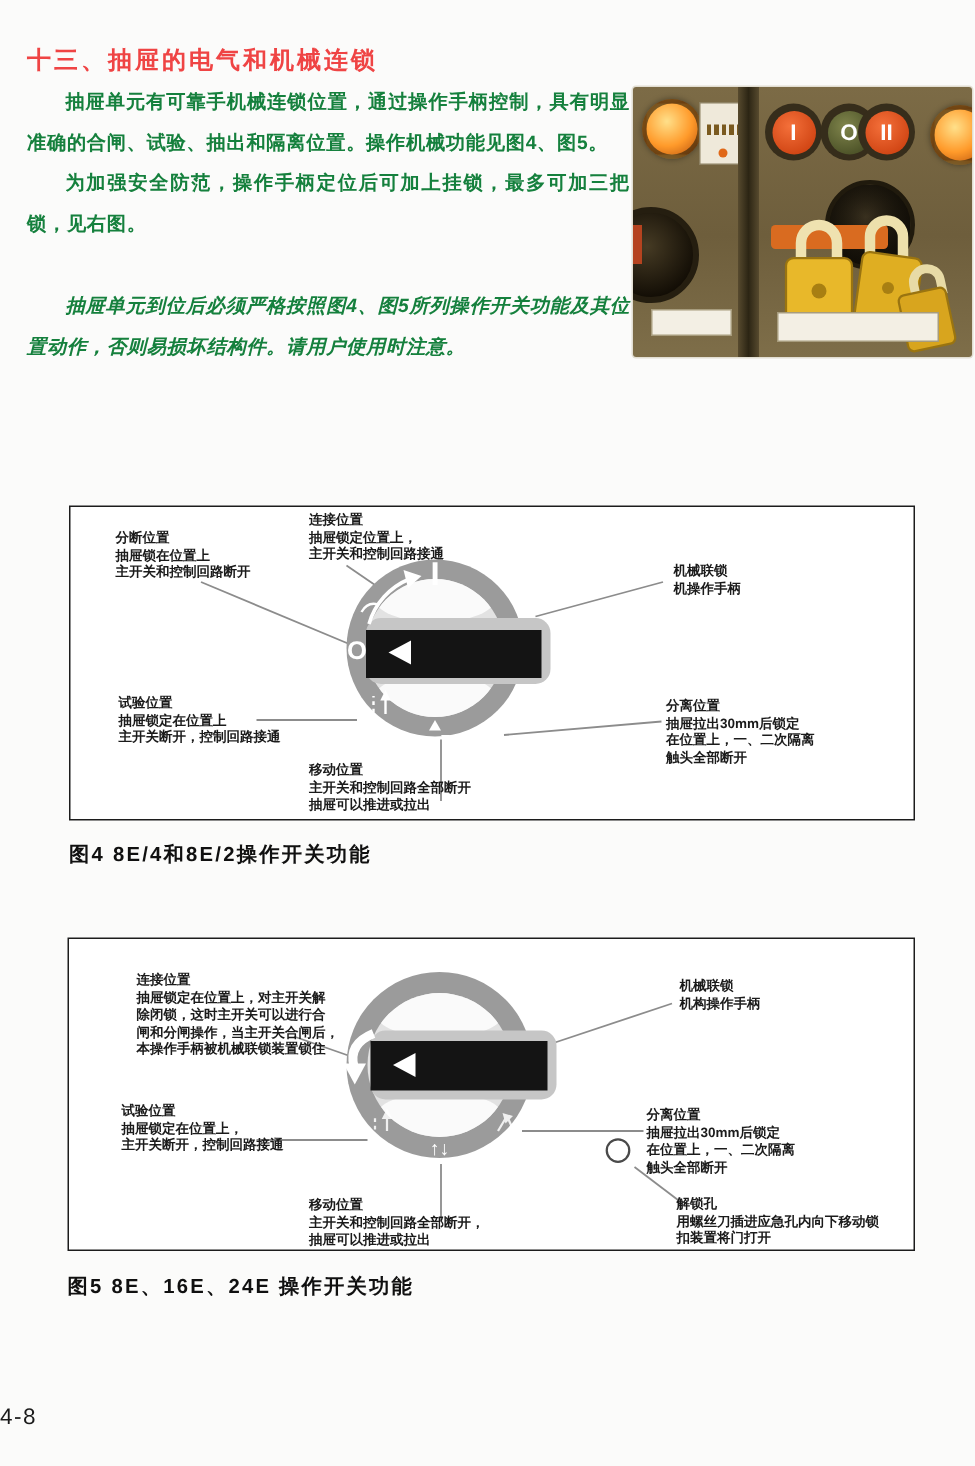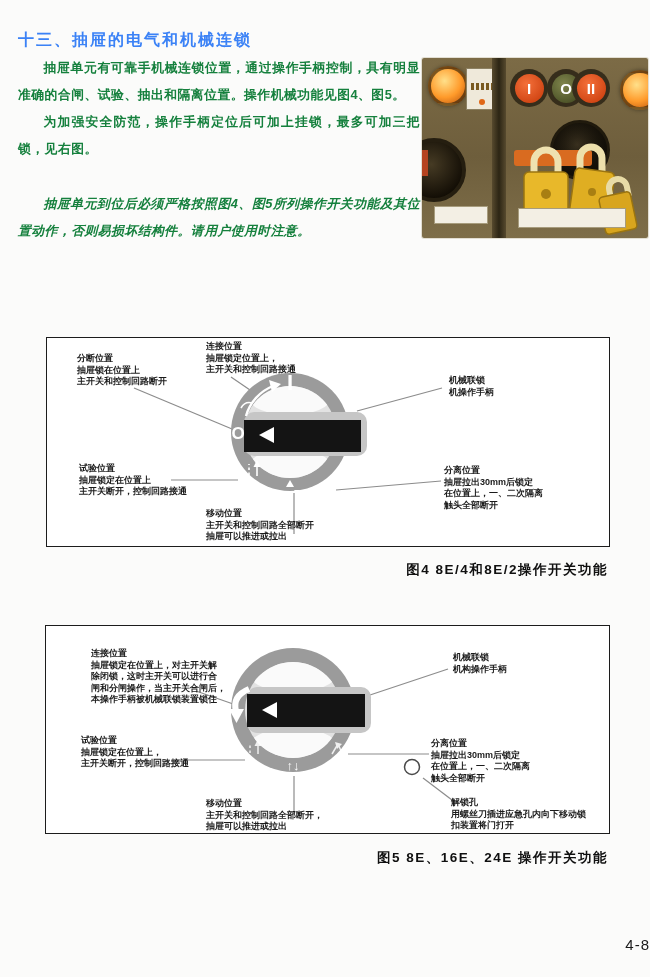--- a/index.html
+++ b/index.html
@@ -5,21 +5,21 @@
   html,body{margin:0;padding:0;}
   body{
     width:650px;height:977px;background:#fbfbfa;
     font-family:"Liberation Sans","DejaVu Sans",sans-serif;
     color:#161616;overflow:hidden;
   }
   .page{position:relative;width:650px;height:977px;}
 
   .h-sec{
     position:absolute;left:18px;font-size:16px;font-weight:bold;
-    letter-spacing:2px;color:#3b82f6;white-space:nowrap;
+    letter-spacing:2px;color:#ef4444;white-space:nowrap;
   }
   .body-col{
     position:absolute;left:18px;top:54px;width:402px;
     font-size:12.8px;font-weight:600;line-height:27px;
     text-align:justify;color:#15803d;letter-spacing:.5px;
   }
   .body-col p{margin:0;text-indent:2em;}
   .body-col p.gap{margin-top:28px;font-style:italic;}
 
   
@@ -57,24 +57,24 @@
 
   
   .figbox{position:absolute;background:#fff;border:1.5px solid #1c1c1c;}
   .fig4{left:46px;top:337px;width:562px;height:208px;}
   .fig5{left:45px;top:625px;width:563px;height:207px;}
   .figbox svg{position:absolute;left:0;top:0;}
   .flabel{position:absolute;font-size:9px;font-weight:bold;line-height:11.5px;
     color:#1b1b1b;white-space:nowrap;}
   .flabel span{display:block;}
   .caption{position:absolute;font-size:13.5px;font-weight:bold;letter-spacing:1.5px;
-    text-align:right;color:#101010;}
+    text-align:left;color:#101010;}
   .cap4{left:46px;top:561px;width:562px;}
   .cap5{left:45px;top:849px;width:563px;}
-  .pageno{position:absolute;left:0;top:936px;width:650px;text-align:right;
+  .pageno{position:absolute;left:0;top:936px;width:650px;text-align:left;
     font-size:15px;color:#1a1a1a;letter-spacing:1px;}
 </style>
 </head>
 <body>
 
 <div class="page">
 
   <div class="h-sec" style="top:30px">十三、抽屉的电气和机械连锁</div>
   <div class="body-col">
     <p>抽屉单元有可靠手机械连锁位置，通过操作手柄控制，具有明显准确的合闸、试验、抽出和隔离位置。操作机械功能见图4、图5。</p>

